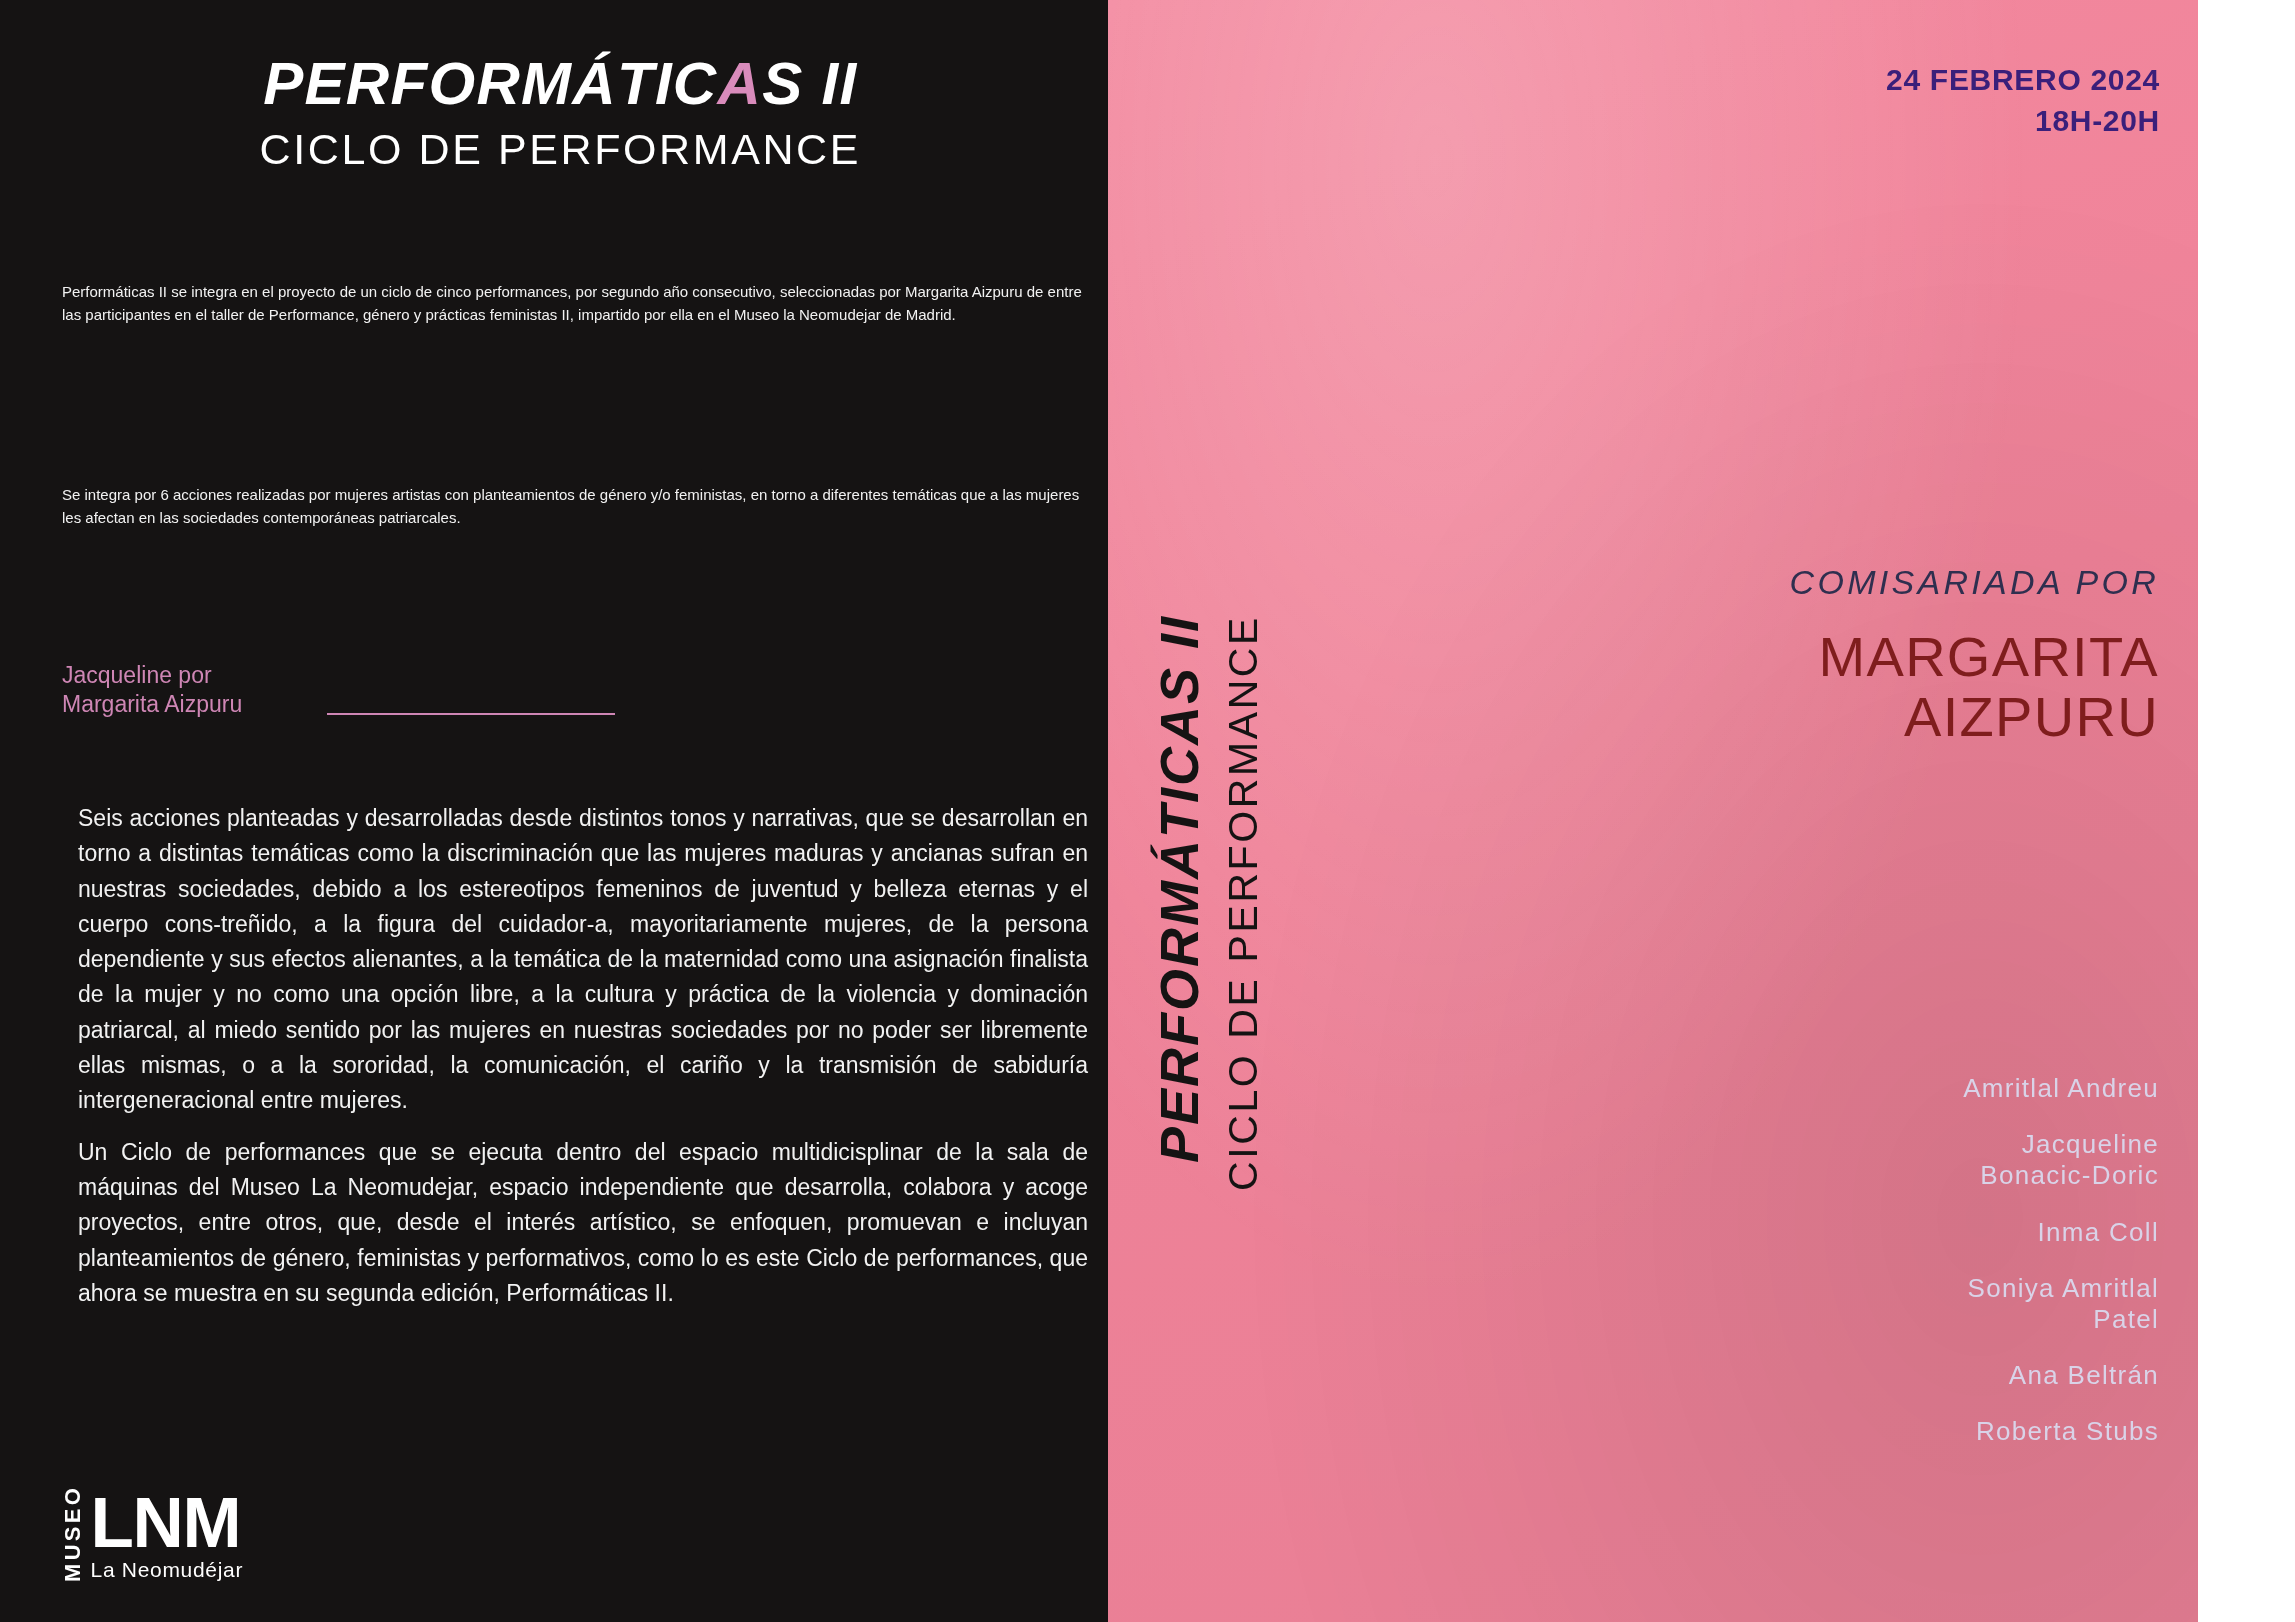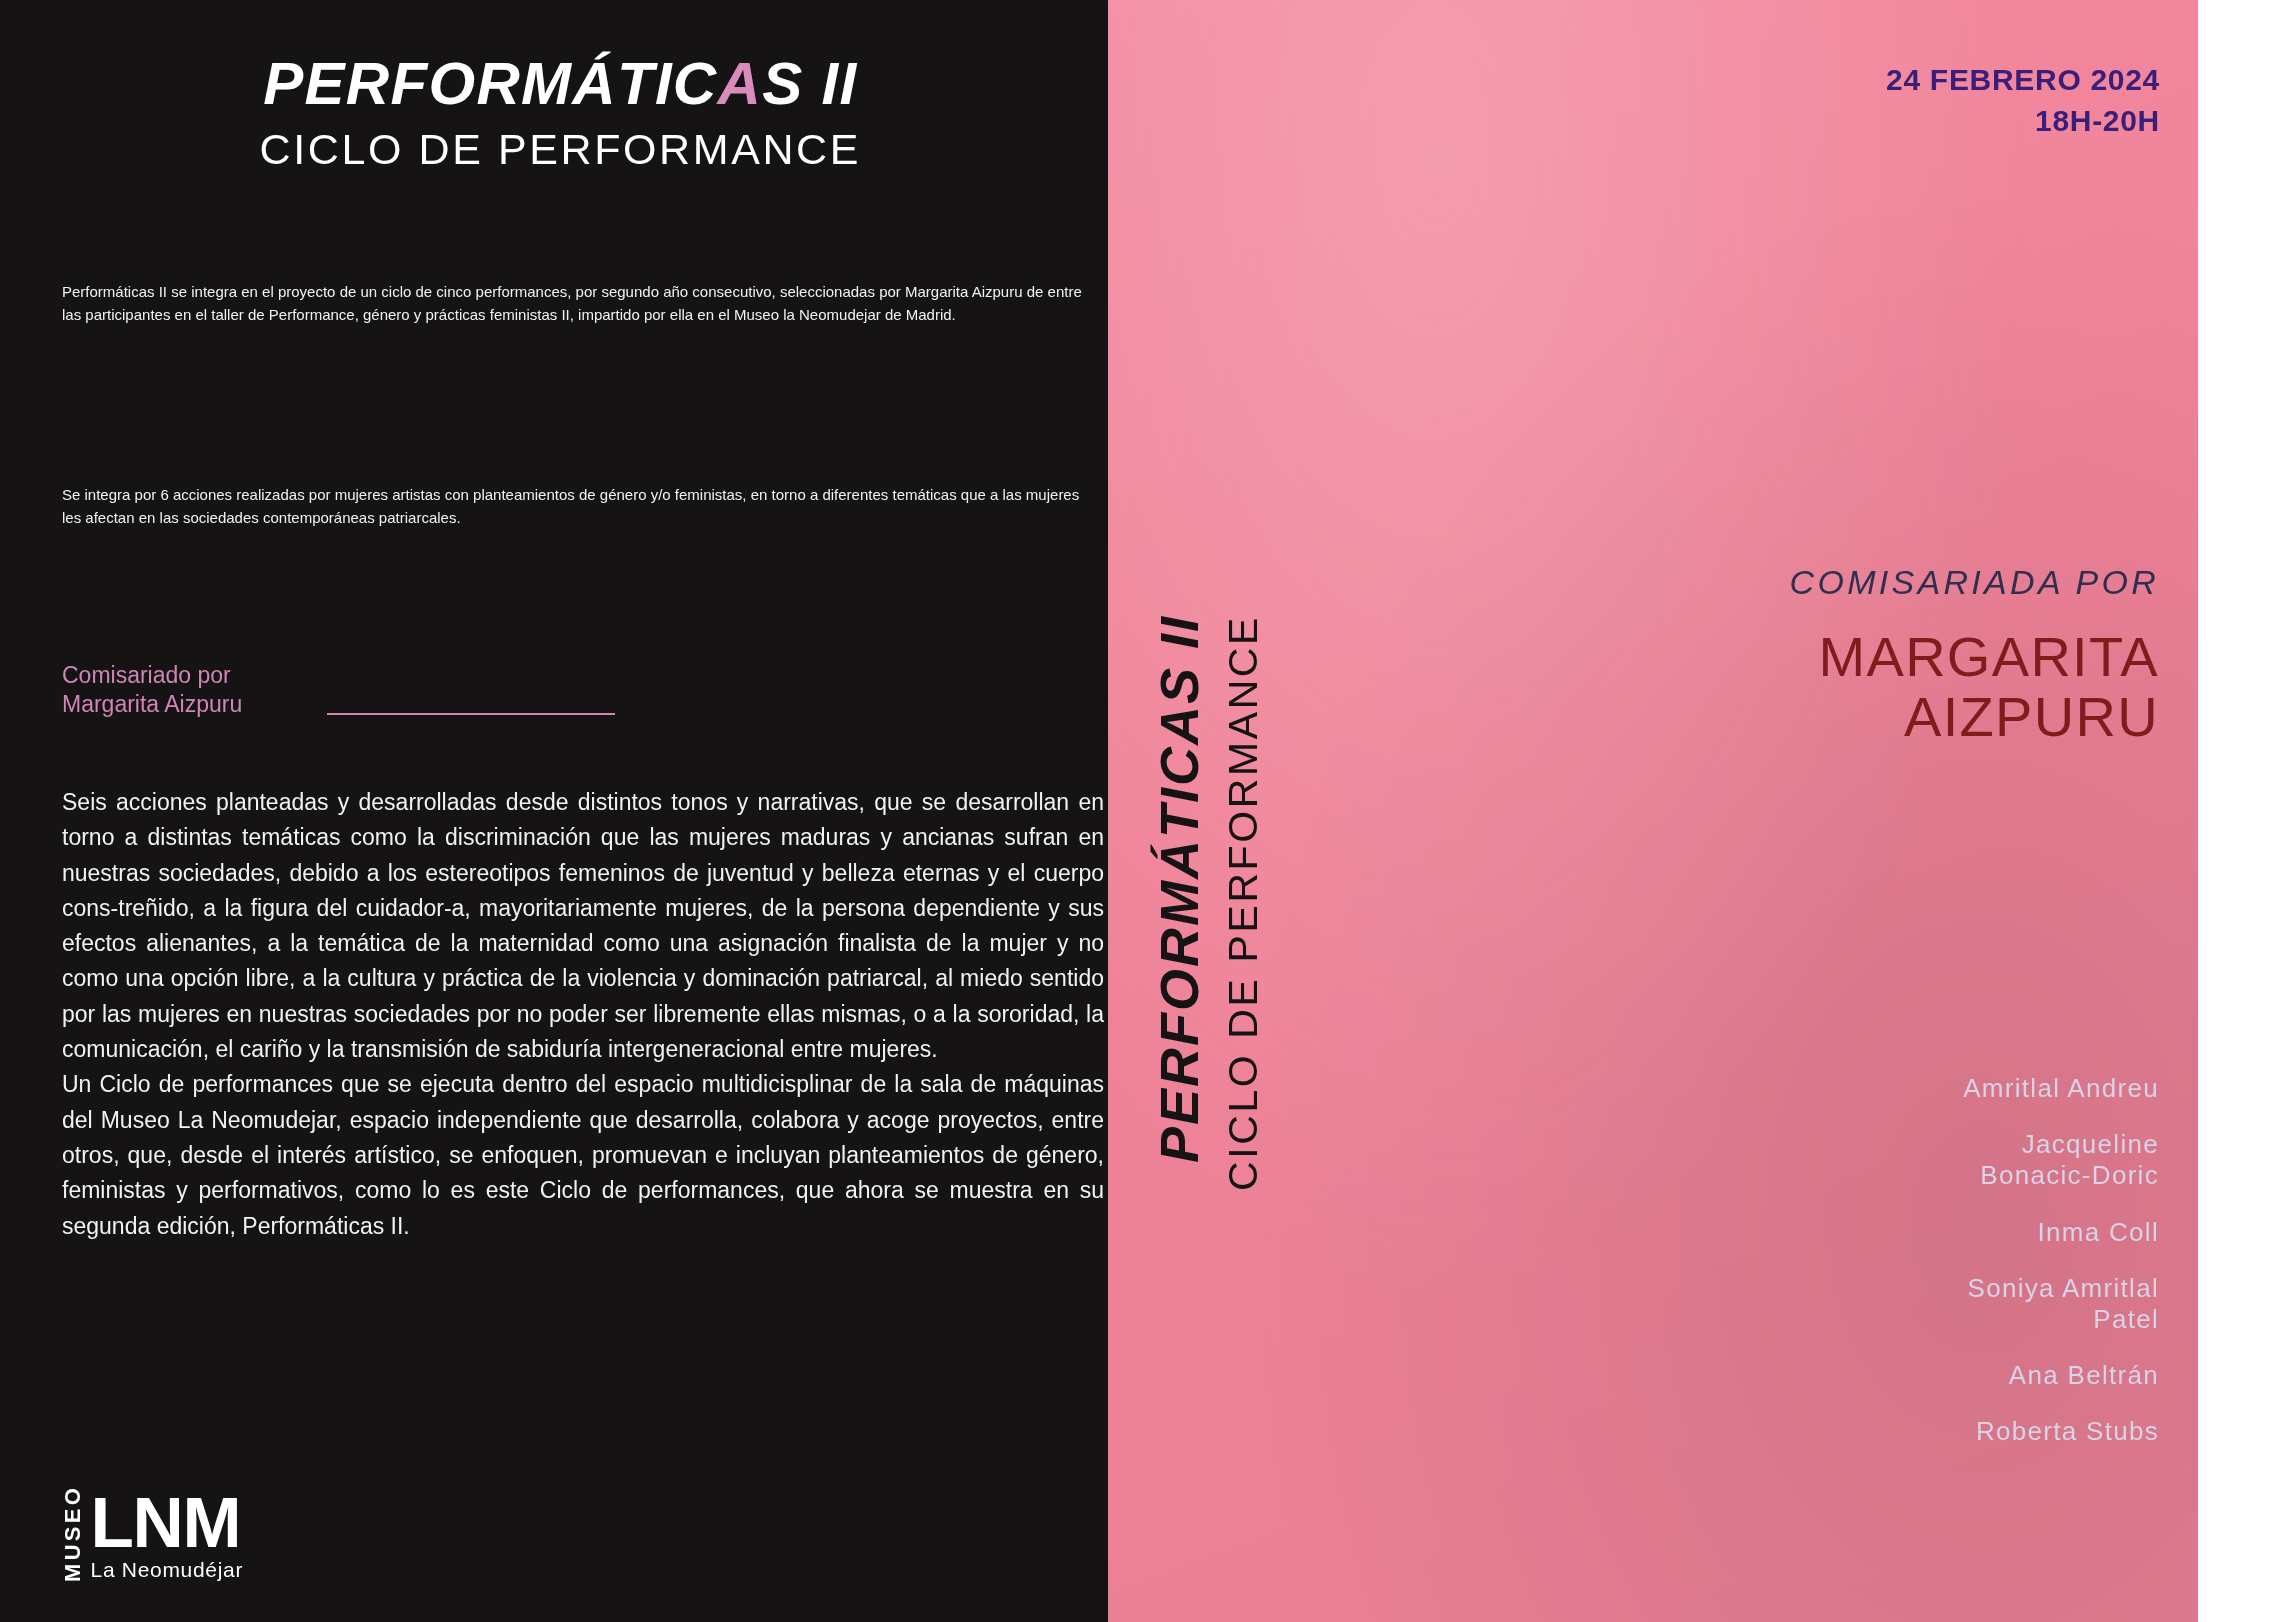--- a/index.html
+++ b/index.html
@@ -82,21 +82,21 @@
   .para-3 {
     position: absolute;
     left: 62px;
     top: 785px;
     width: 1042px;
     font-size: 23px;
     line-height: 1.535;
     text-align: justify;
     color: #f2f2f2;
   }
-  .para-3 p { margin: 0; }
+  .para-3 p { margin: 16px; }
   .para-3 p + p { margin-top: 0; }
   
   .logo {
     position: absolute;
     left: 62px;
     bottom: 41px;
     display: flex;
     align-items: flex-end;
     height: 98px;
   }
@@ -243,21 +243,21 @@
 
     <div class="title-block">
       <div class="title-main"><span>PERFORMÁTIC</span><span class="accent">A</span><span>S II</span></div>
       <div class="title-sub">CICLO DE PERFORMANCE</div>
     </div>
 
     <div class="body-text para-1">Performáticas II se integra en el proyecto de un ciclo de cinco performances, por segundo año consecutivo, seleccionadas por Margarita Aizpuru de entre las participantes en el taller de Performance, género y prácticas feministas II, impartido por ella en el Museo la Neomudejar de Madrid.</div>
     <div class="body-text para-2">Se integra por 6 acciones realizadas por mujeres artistas con planteamientos de género y/o feministas, en torno a diferentes temáticas que a las mujeres les afectan en las sociedades contemporáneas patriarcales.</div>
 
     <div class="credit">
-      <div>Comisariado por</div>
+      <div>Jacqueline por</div>
       <div>Margarita  Aizpuru</div>
     </div>
     <div class="credit-rule"></div>
 
     <div class="para-3">
       <p>Seis acciones planteadas y desarrolladas desde distintos tonos y narrativas, que se desarrollan en torno a distintas temáticas como la discriminación que las mujeres maduras y ancianas sufran en nuestras sociedades, debido a los estereotipos femeninos de juventud y belleza eternas y el cuerpo cons-treñido, a la figura del cuidador-a, mayoritariamente mujeres, de la persona dependiente y sus efectos alienantes, a la temática de la maternidad como una asignación finalista de la mujer y no como una opción libre, a la cultura y práctica de la violencia y dominación patriarcal,  al miedo sentido por las mujeres en nuestras sociedades por no poder ser libremente ellas mismas, o a la sororidad, la comunicación, el cariño y la transmisión de sabiduría intergeneracional entre mujeres.</p>
       <p>Un Ciclo de performances que se ejecuta dentro del espacio multidicisplinar de la sala de máquinas del Museo La Neomudejar, espacio independiente que desarrolla, colabora y acoge proyectos, entre otros, que, desde el interés artístico, se enfoquen, promuevan e incluyan planteamientos de género, feministas y performativos, como lo es este Ciclo de performances, que ahora se muestra en su segunda edición, Performáticas II.</p>
     </div>
 
     <div class="logo">

